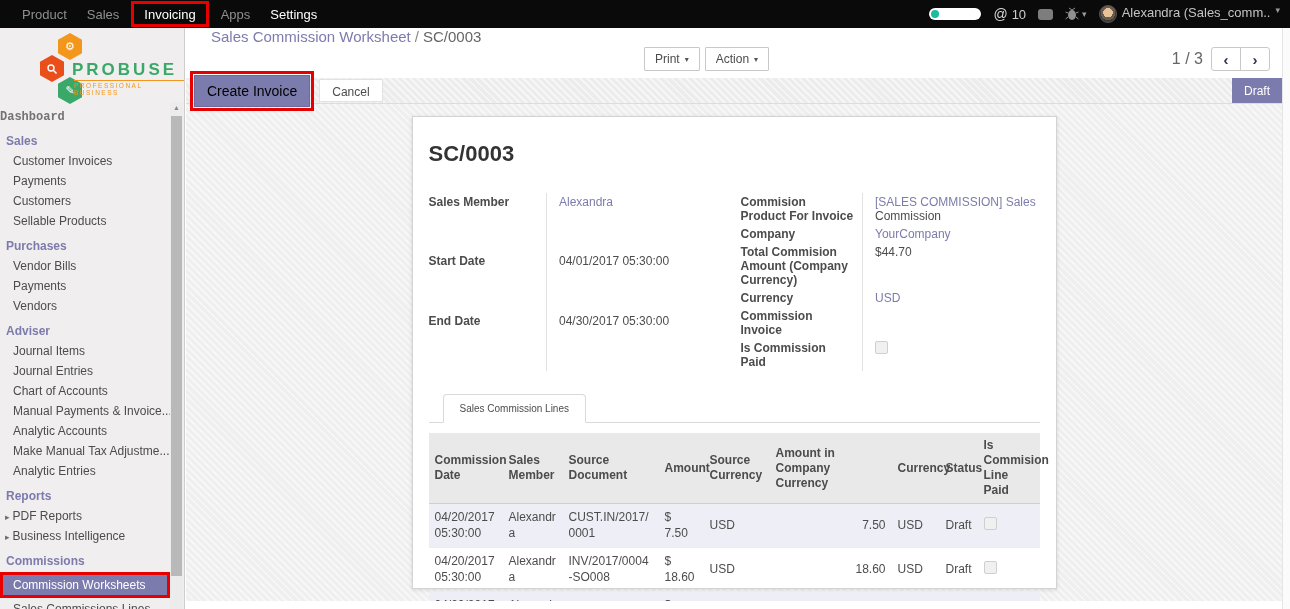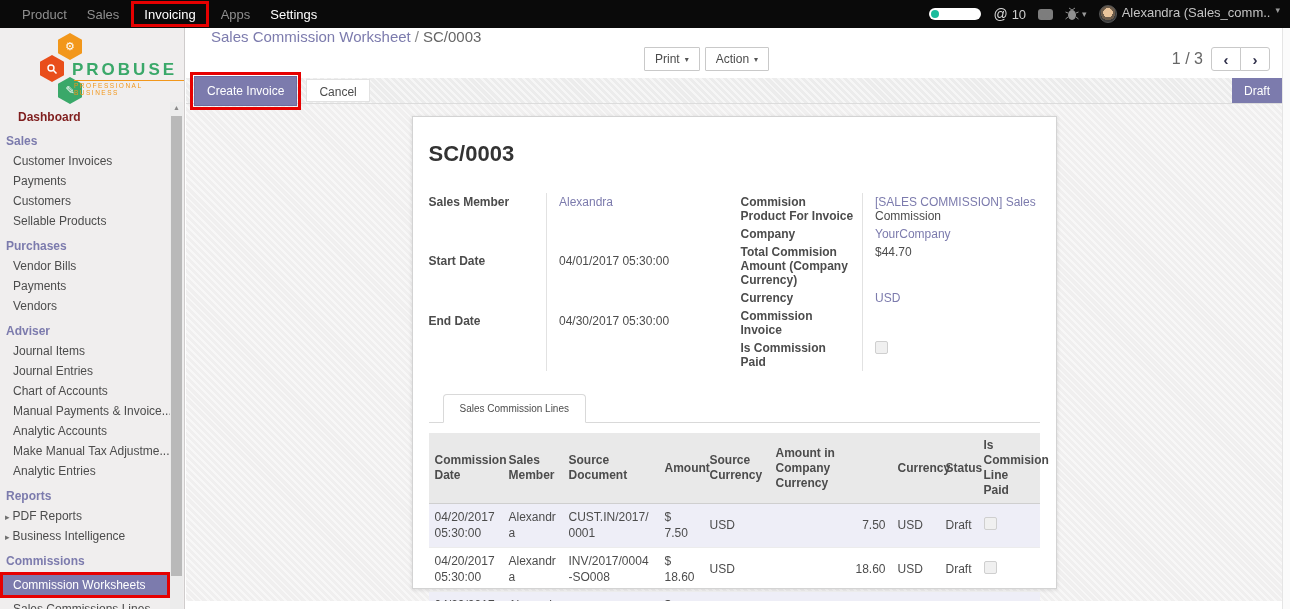--- a/index.html
+++ b/index.html
@@ -31,21 +31,21 @@
   .hex { position:absolute; width:24px; height:27px; clip-path:polygon(50% 0,100% 25%,100% 75%,50% 100%,0 75%,0 25%); display:flex; align-items:center; justify-content:center; color:#fff; font-size:11px; }
   .hex-orange { background:#f2971b; left:58px; top:5px; }
   .hex-red { background:#e94e1b; left:40px; top:27px; }
   .hex-green { background:#3aa869; left:58px; top:49px; }
   .logo-title { position:absolute; left:72px; top:32px; font-size:17px; font-weight:bold; letter-spacing:3px; color:#3aa869; }
   .logo-sub { position:absolute; left:74px; top:52px; font-size:6.5px; letter-spacing:1.5px; color:#f2971b; border-top:1px solid #f2971b; padding-top:1px; }
   .side-scroll { position:absolute; top:74px; right:1px; width:13px; bottom:0; background:#ececec; }
   .scroll-arrow { display:block; text-align:center; font-size:7px; color:#8a8a8a; padding-top:2px; }
   .scroll-thumb { position:absolute; top:14px; left:1px; width:11px; height:460px; background:#b9b9b9; }
   .side-nav { position:absolute; top:78px; left:0; right:14px; bottom:0; font-size:12px; }
-  .dash-link { display:block; padding:4px 6px 2px 18px; color:#7f1d1d; font-weight:bold; text-decoration:none; cursor:pointer; }
+  .dash-link { display:block; padding:4px 6px 2px 0; color:#737373; font-weight:bold; text-decoration:none; cursor:pointer;font-family:Liberation Mono, monospace; }
   .side-title { padding:8px 6px 3px 6px; color:#7c7bad; font-weight:bold; }
   .side-item { display:block; padding:3px 6px 3px 13px; color:#4c4c4c; text-decoration:none; cursor:pointer; white-space:nowrap; overflow:hidden; }
   .side-item .caret { color:#6f6f6f; font-size:9px; margin-left:-8px; margin-right:3px; }
   .side-red { margin:1px 0; }
   .side-item.selected { background:#7c7bad; color:#ffffff; padding:3px 6px 3px 10px; }
 
   
   .main { position:absolute; top:20px; left:186px; right:8px; height:581px; background:#fff; }
   .page-scrollbar { position:absolute; top:28px; right:0; width:8px; height:581px; background:#fbfbfb; border-left:1px solid #e5e5e5; }
 
@@ -59,21 +59,21 @@
   .btn-white .caret-dn { font-size:8px; color:#555; }
   .pager { position:absolute; bottom:7px; right:12px; display:flex; align-items:center; gap:8px; }
   .pager-text { font-size:16px; color:#666; }
   .pager-btns { display:flex; }
   .pager-btn { width:30px; height:24px; background:#fff; border:1px solid #c9c9c9; display:flex; align-items:center; justify-content:center; font-size:15px; font-weight:bold; color:#33334d; cursor:pointer; }
   .pager-btn.prev { border-radius:3px 0 0 3px; }
   .pager-btn.next { border-radius:0 3px 3px 0; margin-left:-1px; }
 
   .statusbar { position:relative; height:26px; background:#ececec; background-image:repeating-linear-gradient(45deg, rgba(255,255,255,.55) 0 2px, rgba(0,0,0,0) 2px 5px); border-bottom:1px solid #dcdcdc; display:flex; align-items:center; overflow:visible; }
   .sb-red { display:inline-flex; margin-left:4px; position:relative; z-index:5; background:transparent; padding:1px; }
-  .btn-primary { background:#7c7bad; border:1px solid #6c6b9d; color:#ffffff; font-size:12px; padding:7px 12px; cursor:pointer; font-family:"Liberation Sans",sans-serif; }
+  .btn-primary { background:#7c7bad; border:1px solid #6c6b9d; color:#000000; font-size:14px; padding:7px 12px; cursor:pointer; font-family:"Liberation Sans",sans-serif; }
   .btn-cancel { background:#fff; border:1px solid #e2e2e2; color:#4c4c4c; font-size:12px; padding:5px 12px; margin-left:5px; cursor:pointer; font-family:"Liberation Sans",sans-serif; height:23px; }
   .status-badge { position:absolute; right:0; top:0; bottom:0; background:#7c7bad; color:#fff; font-size:12px; display:flex; align-items:center; padding:0 12px; }
 
   .content { position:relative; height:497px; background-color:#f0efef; background-image:repeating-linear-gradient(45deg, rgba(255,255,255,.5) 0 2px, rgba(0,0,0,0) 2px 5px); overflow:hidden; }
   .sheet { width:645px; margin:12px auto 0 auto; background:#fff; border:1px solid #d3d3d3; box-shadow:0 1px 4px rgba(0,0,0,.12); height:473px; padding:24px 16px 0 16px; }
   .sheet-title { font-size:22px; font-weight:bold; color:#333; margin-bottom:26px; }
 
   .o-groups { display:flex; }
   .o-group { border-collapse:collapse; font-size:12px; color:#4c4c4c; }
   .o-group td { vertical-align:top; padding:2px 0; }

